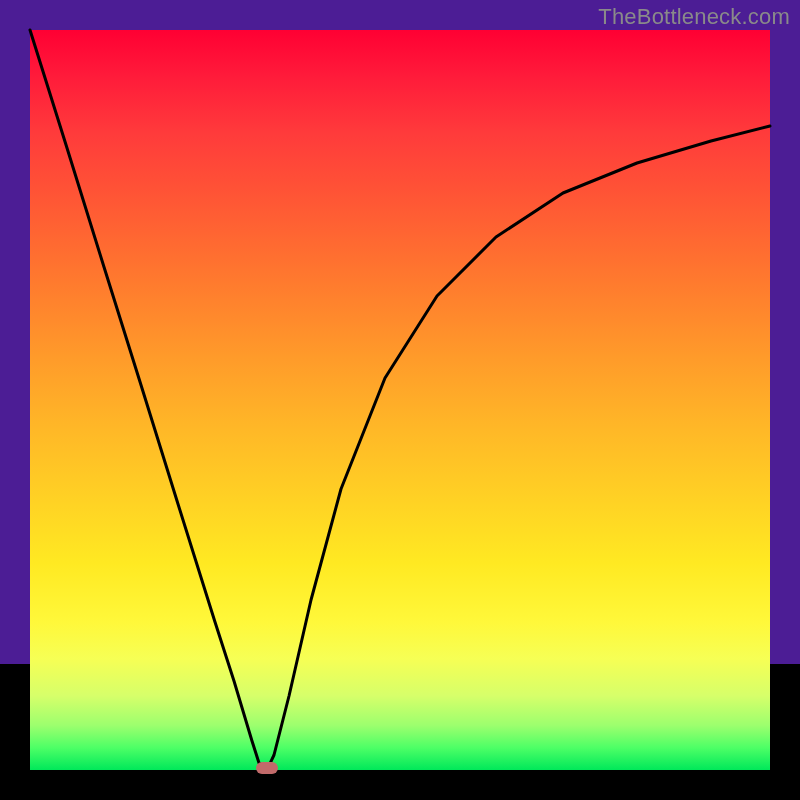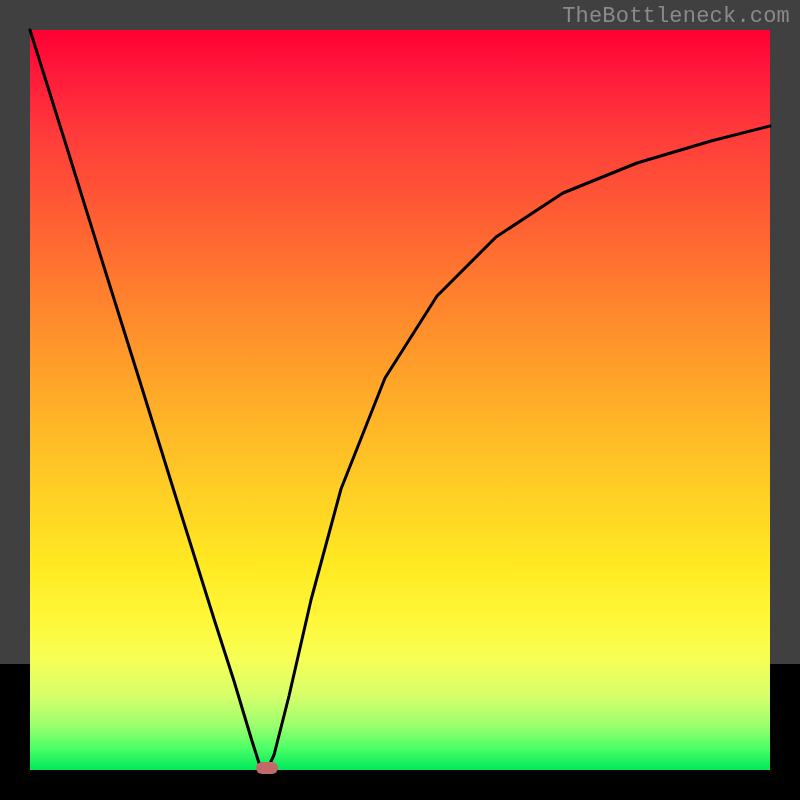--- a/index.html
+++ b/index.html
@@ -10,22 +10,21 @@
     background: #000;
     overflow: hidden;
     font-family: Arial, Helvetica, sans-serif;
   }
   .frame {
     position: absolute;
     left: 0;
     top: 0;
     width: 800px;
     height: 664px;
-    background: #404040;
-    font-family: Liberation Mono, monospace;
+    background: #4c1d95;
   }
   .plot-area {
     position: absolute;
     left: 30px;
     top: 30px;
     width: 740px;
     height: 740px;
     
     background: linear-gradient(
       to bottom,

